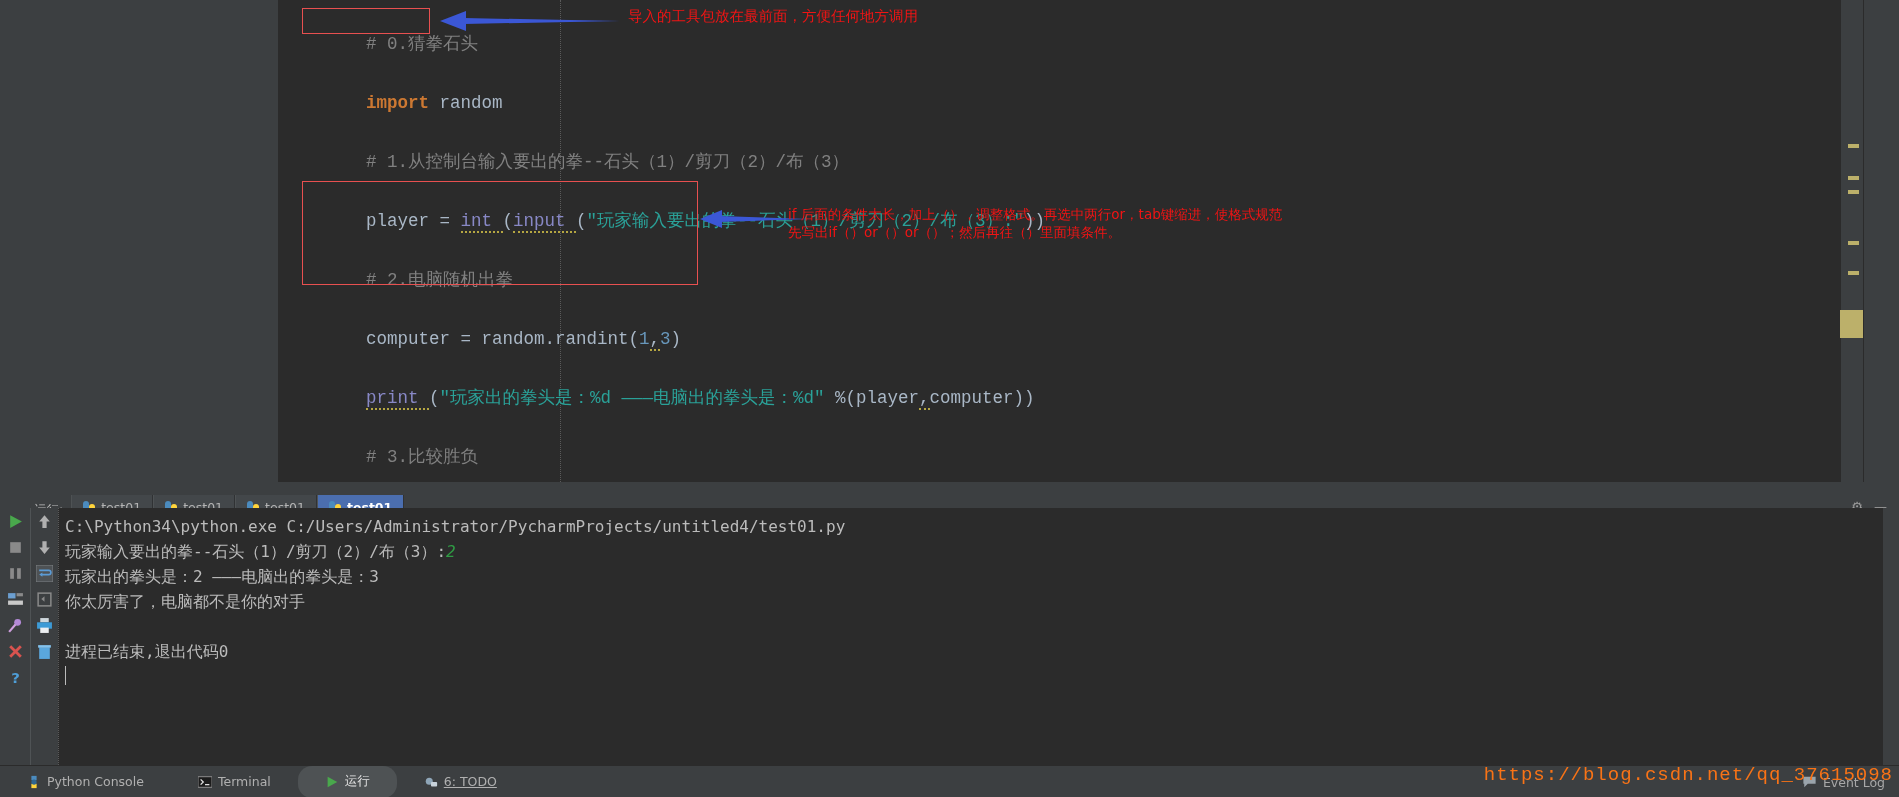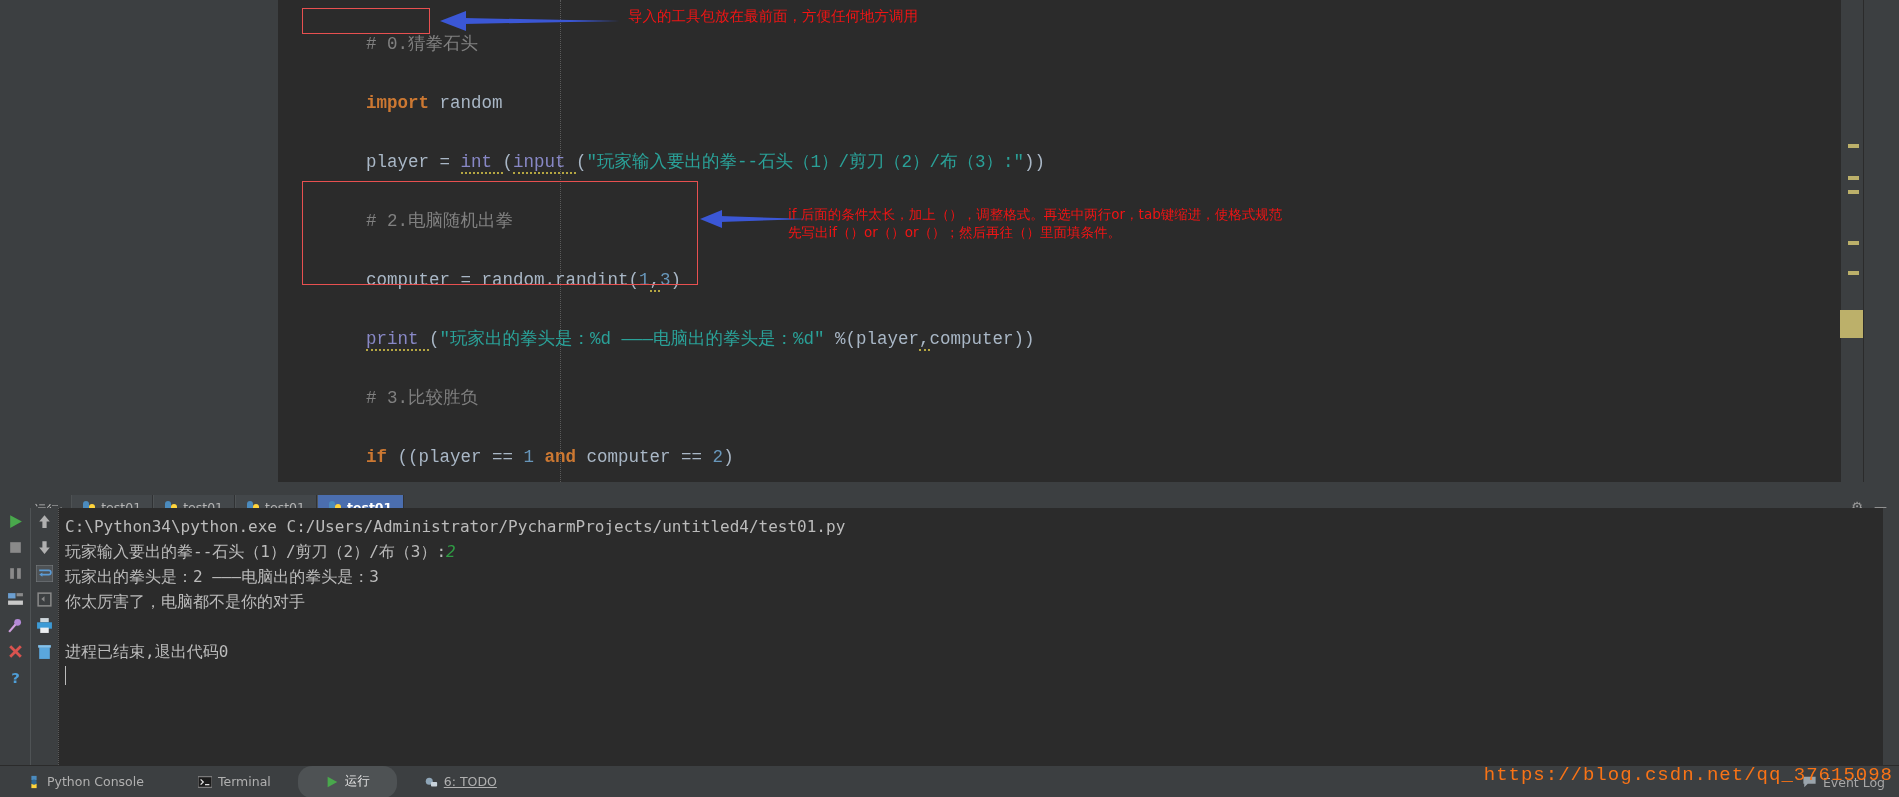--- a/index.html
+++ b/index.html
@@ -200,20 +200,21 @@
 
     <div id="left-panel"></div>
     <div id="gutter"></div>
 
     <div id="code-wrap">
       <div class="indent-guide"></div>
 
       <div id="code">
 <div class="ln"><span class="cmt"># 0.猜拳石头</span></div>
 <div class="ln"><span class="kw">import</span><span class="id"> random</span></div>
+<div class="ln"><span class="cmt"># 1.从控制台输入要出的拳--石头（1）/剪刀（2）/布（3）</span></div>
 <div class="ln"><span class="id">player = </span><span class="fn squig">int </span><span class="id">(</span><span class="fn squig">input </span><span class="id">(</span><span class="str">"玩家输入要出的拳--石头（1）/剪刀（2）/布（3）:"</span><span class="id">))</span></div>
 <div class="ln"><span class="cmt"># 2.电脑随机出拳</span></div>
 <div class="ln"><span class="id">computer = random.randint(</span><span class="num">1</span><span class="id squig">,</span><span class="num">3</span><span class="id">)</span></div>
 <div class="ln"><span class="fn squig">print </span><span class="id">(</span><span class="str">"玩家出的拳头是：%d ———电脑出的拳头是：%d"</span><span class="id"> %(player<span class="squig">,</span>computer))</span></div>
 <div class="ln"><span class="cmt"># 3.比较胜负</span></div>
 <div class="ln"><span class="kw">if</span><span class="id"> ((player == </span><span class="num">1</span><span class="kw"> and</span><span class="id"> computer == </span><span class="num">2</span><span class="id">)</span></div>
 <div class="ln"><span class="id">        </span><span class="kw">or</span><span class="id"> (player == </span><span class="num">2</span><span class="kw"> and</span><span class="id"> computer == </span><span class="num">3</span><span class="id">)</span></div>
 <div class="ln caret-line"><span class="id">        </span><span class="kw">or</span><span class="id"> (player == </span><span class="num">3</span><span class="kw"> and</span><span class="id"> computer ==</span><span class="num squig">1</span><span class="id">)):</span></div>
 <div class="ln"><span class="fn">    print</span><span class="id">(</span><span class="str">"你太厉害了，电脑都不是你的对手"</span><span class="id">)</span></div>
 <div class="ln"><span class="kw">elif</span><span class="id squig"> (player == computer)</span><span class="id">:</span></div>

